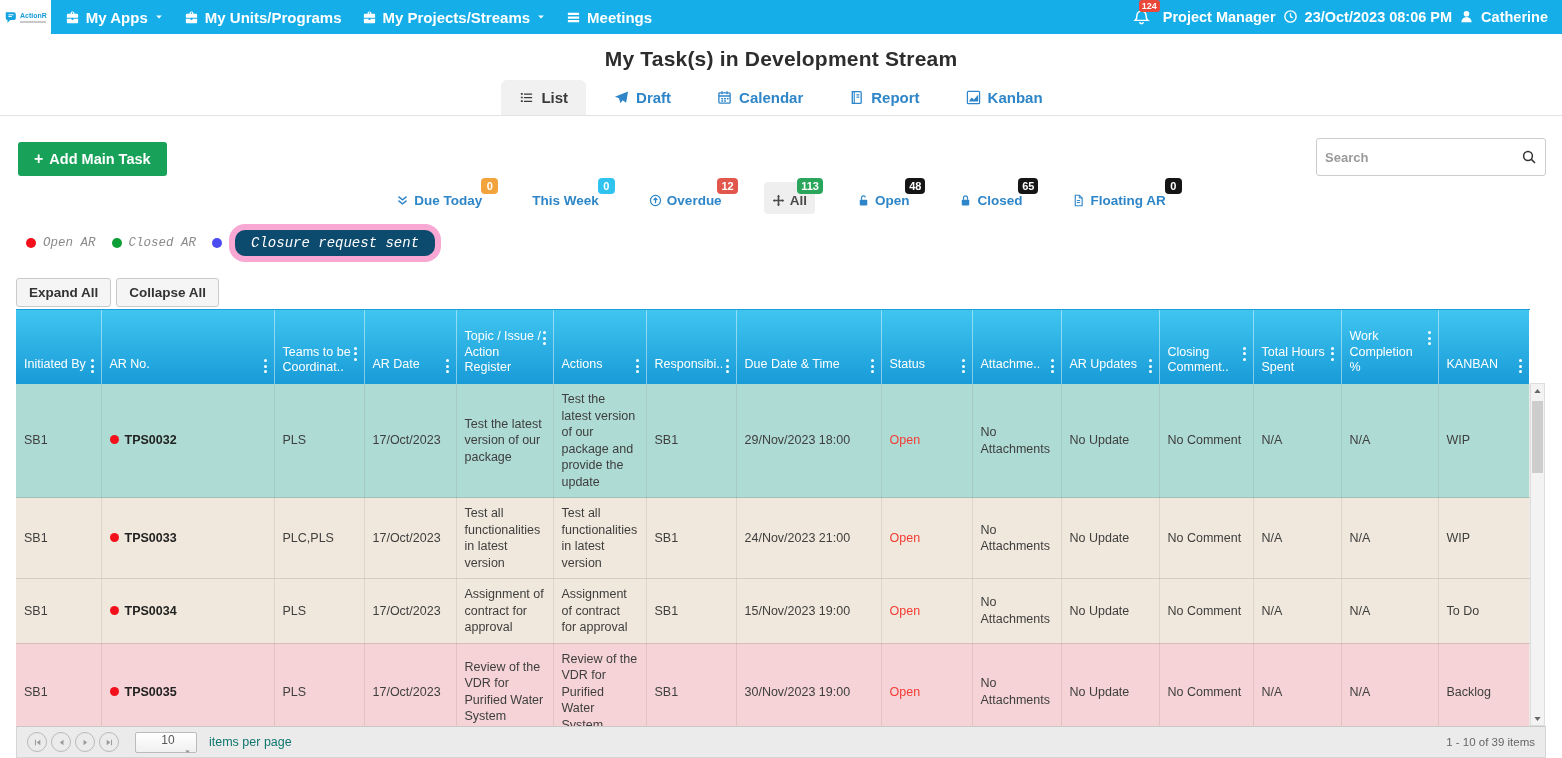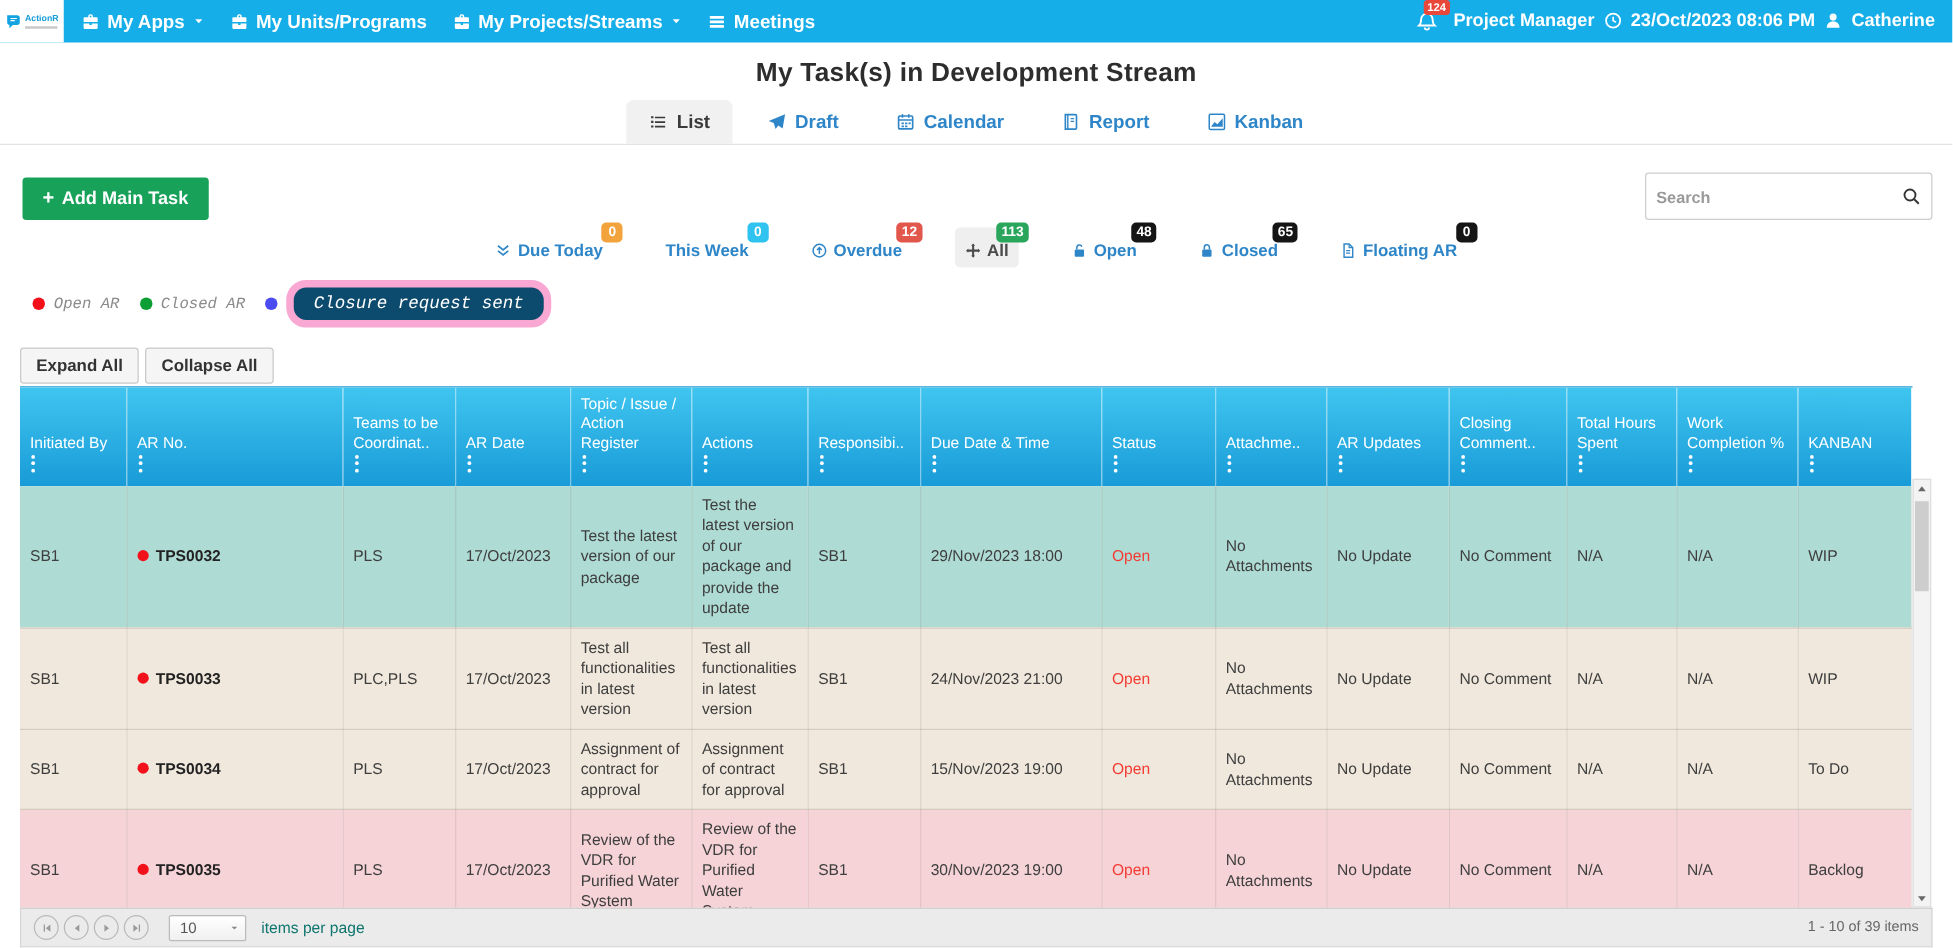--- a/index.html
+++ b/index.html
@@ -55,41 +55,41 @@
 
   
   .exp-row { display:flex; gap:5px; margin:16px 16px 0 16px; }
   .exp-row button { background:#f5f5f5; border:1px solid #c9c9c9; border-radius:3px; font-family:inherit; font-weight:700; font-size:13.5px; color:#333; padding:6px 12px; cursor:pointer; }
 
   
   .grid-wrap { display:flex; margin:2px 16px 0 16px; }
   .grid { height:417px; overflow:hidden; flex:0 0 auto; border-top:1px solid #1a9fd8; }
   table { border-collapse:collapse; table-layout:fixed; width:1513px; font-size:12.5px; color:#3e3e3e; }
   thead th { background:linear-gradient(180deg,#40c5f0 0%,#189bd7 100%); color:#fff; font-weight:400; vertical-align:bottom; text-align:left; padding:6px 6px 9px 8px; border-right:1px solid rgba(255,255,255,.45); height:74px; cursor:pointer; }
-  .thin { display:flex; align-items:flex-start;flex-direction:column; }
+  .thin { display:flex; align-items:flex-start; }
   .thlabel { flex:1; line-height:1.22; }
   .vdots { display:inline-flex; flex-direction:column; gap:2.5px; padding:2px 1px; cursor:pointer; }
   .vdots i { width:3px; height:3px; border-radius:50%; background:#fff; }
   tbody td { padding:7px 8px; border-right:1px solid rgba(120,105,90,.14); border-bottom:1px solid rgba(120,105,90,.22); vertical-align:middle; line-height:1.32; }
   tbody tr { cursor:pointer; }
   .ardot { width:9px; height:9px; border-radius:50%; display:inline-block; margin-right:6px; }
   td b { color:#222; }
 
   
   .vscroll { width:15px; height:343px; margin-top:74px; background:#f3f3f3; border:1px solid #ddd; display:flex; flex-direction:column; align-items:center; position:relative; cursor:pointer; }
   .sarrow { color:#666; height:14px; display:flex; align-items:center; }
   .sarrow svg { width:9px; height:9px; }
   .sarrow.down { position:absolute; bottom:0; }
   .sthumb { width:11px; height:72px; background:#cdcdcd; margin-top:3px; }
 
   
   .pager { height:32px; margin:0 16px; background:#ebebeb; border:1px solid #d5d5d5; border-top:1px solid #c9c9c9; display:flex; align-items:center; gap:4px; padding:0 10px; }
   .pbtn { width:20px; height:20px; border-radius:50%; border:1px solid #b9b9b9; background:transparent; color:#9a9a9a; display:flex; align-items:center; justify-content:center; cursor:pointer; }
   .pbtn svg { width:9px; height:9px; }
-  .psize { width:62px; height:21px; background:linear-gradient(#fff,#f0f0f0); border:1px solid #bbb; border-radius:2px; margin:0 8px 0 12px; display:flex; align-items:center; font-size:12px; color:#555; padding:0 4px 0 8px; cursor:pointer; }
+  .psize { width:62px; height:21px; background:linear-gradient(#fff,#f0f0f0); border:1px solid #bbb; border-radius:2px; margin:0 8px 0 12px; display:flex; align-items:center; font-size:12px; color:#555; padding:0 4px 0 8px; cursor:pointer;flex-direction:column; }
   .psize .pcaret { margin-left:auto; color:#888; }
   .psize .pcaret svg { width:9px; height:9px; }
   .plabel { font-size:12.5px; color:#0f766e; }
   .prange { margin-left:auto; font-size:11.5px; color:#666; }
 </style>
 </head>
 <body>
 
 <div class="app">
 

